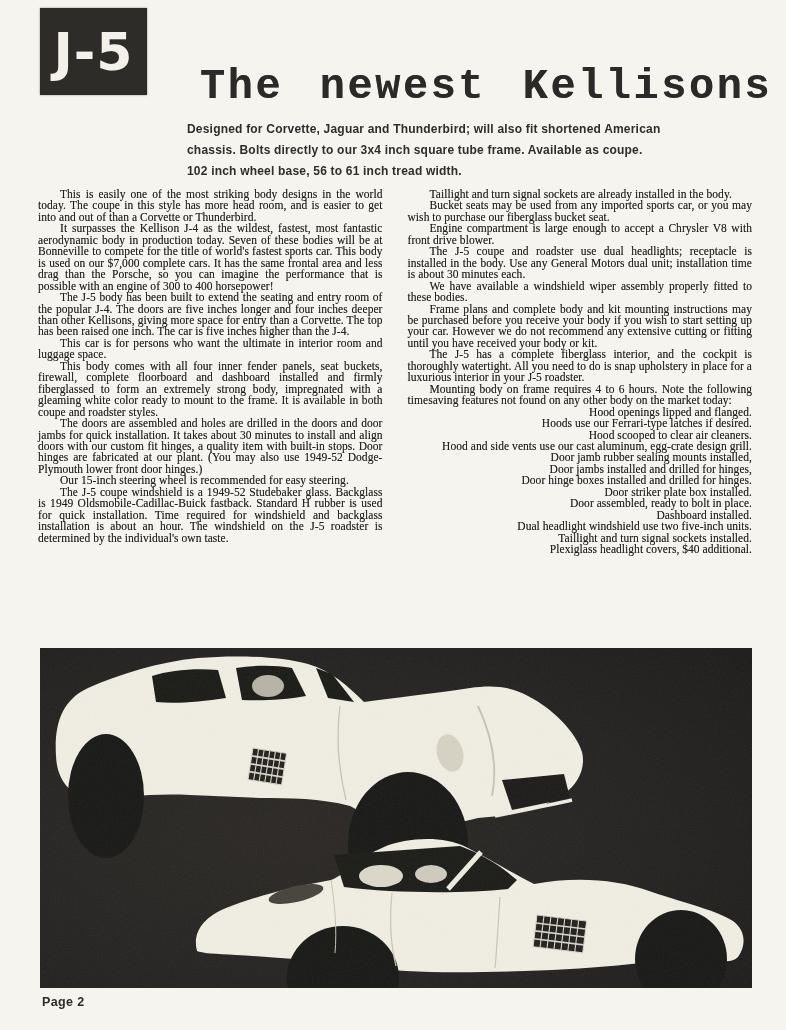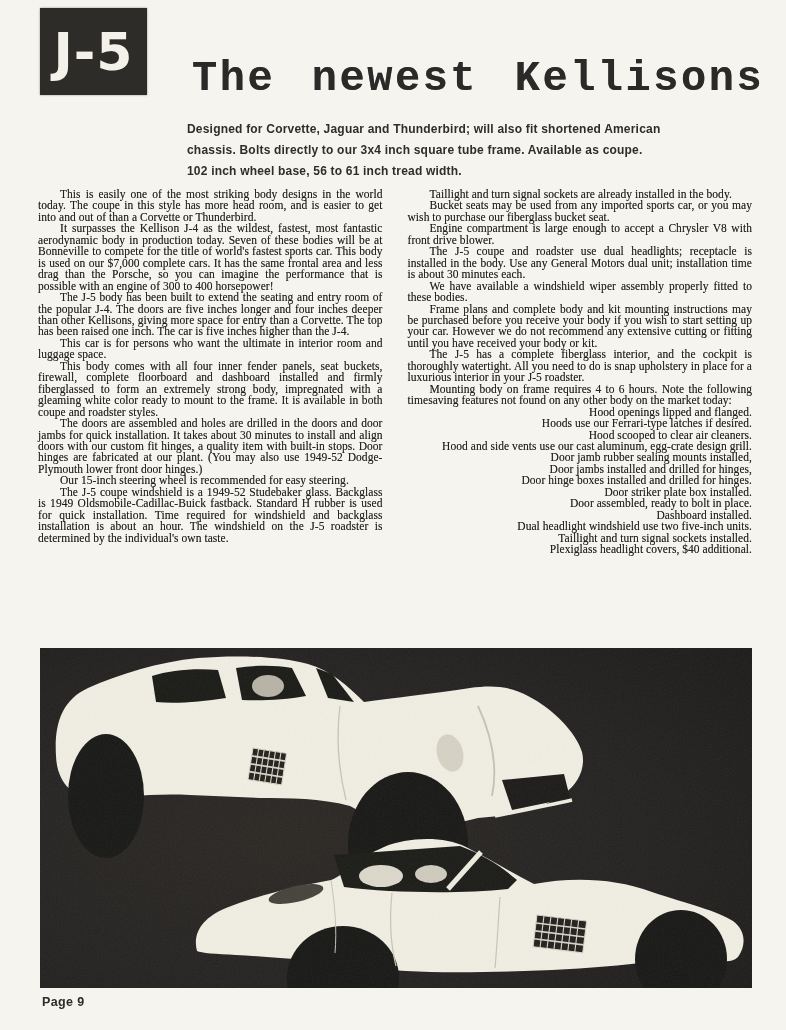--- a/index.html
+++ b/index.html
@@ -13,21 +13,21 @@
   
   .badge{
     position:absolute;left:40px;top:8px;width:107px;height:87px;
     background:#2e2c29;color:#f3f1ea;
     display:flex;align-items:center;justify-content:center;
     font-family:"DejaVu Sans", sans-serif;font-weight:bold;font-size:52px;
     letter-spacing:1px;
     box-shadow:0 0 2px rgba(0,0,0,.4);
   }
   .title{
-    position:absolute;left:184px;top:47px;margin:8px;
+    position:absolute;left:184px;top:47px;margin:16px;
     font-family:"Liberation Mono", monospace;font-weight:bold;
     font-size:42px;letter-spacing:2.5px;word-spacing:9px;
     color:#2b2a28;white-space:nowrap;
     text-shadow:0 0 .5px rgba(40,40,40,.6);
     text-align:right;
   }
   .subtitle{
     position:absolute;left:187px;top:119px;width:545px;
     font-family:"Liberation Sans", sans-serif;font-weight:bold;
     font-size:12px;line-height:21px;color:#2d2d2c;
@@ -193,15 +193,15 @@
 
         <path d="M 352,245 C 349,274 351,298 356,318" stroke="#c9c4b5" stroke-width="1.2" fill="none"></path>
         <path d="M 460,249 C 458,277 457,299 455,320" stroke="#c9c4b5" stroke-width="1.2" fill="none"></path>
         <path d="M 291,232 C 295,258 297,282 295,305" stroke="#c9c4b5" stroke-width="1" fill="none"></path>
       </g>
 
       <rect width="712" height="340" filter="url(#grain)" opacity="0.55"></rect>
     </svg>
   </div>
 
-  <div class="footer">Page 9</div>
+  <div class="footer">Page 2</div>
 
 </div>
 
 </body></html>

